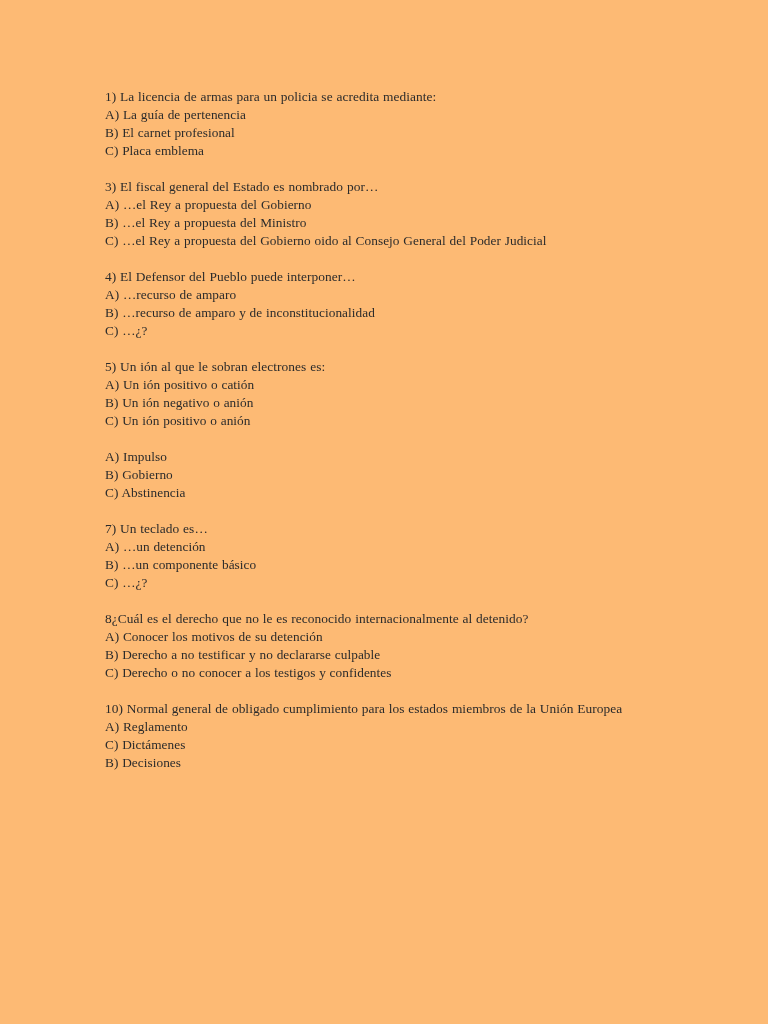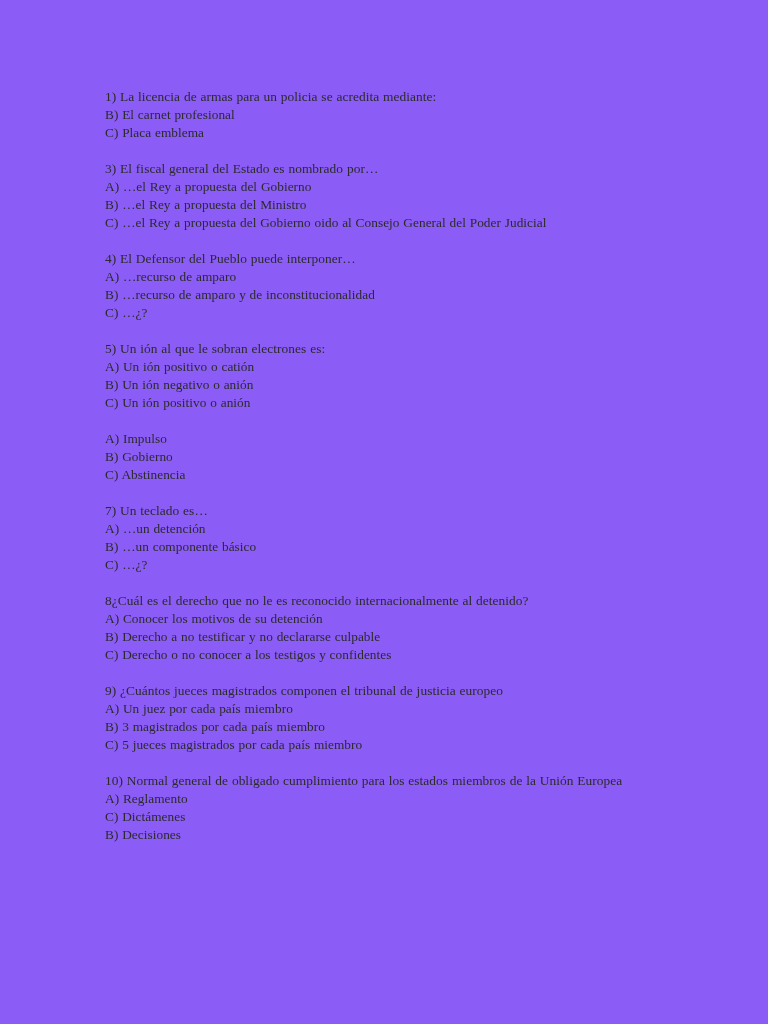--- a/index.html
+++ b/index.html
@@ -13,21 +13,21 @@
     background: #ffffff;
     font-family: "Liberation Serif", "DejaVu Serif", serif;
     color: #2b2b2b;
     overflow: hidden;
   }
 
   .page {
     position: relative;
     width: 768px;
     height: 1024px;
-    background: #8b5cf6;
+    background: #fdba74;
     box-sizing: border-box;
     padding: 88px 105px 0 105px;
   }
 
   .quiz {
     width: 545px;
   }
 
   .question-block {
     margin: 0 0 18px 0;
@@ -53,20 +53,21 @@
   }
 </style>
 </head>
 <body>
 
 <div class="page">
   <div class="quiz">
 
     <div class="question-block">
       <p class="q-text">1) La licencia de armas para un policia se acredita mediante:</p>
+      <p class="opt-text">A) La guía de pertenencia</p>
       <p class="opt-text">B) El carnet profesional</p>
       <p class="opt-text">C) Placa emblema</p>
     </div>
 
 
     <div class="question-block">
       <p class="q-text">3) El fiscal general del Estado es nombrado por…</p>
       <p class="opt-text">A) …el Rey a propuesta del Gobierno</p>
       <p class="opt-text">B) …el Rey a propuesta del Ministro</p>
       <p class="opt-text">C) …el Rey a propuesta del Gobierno oido al Consejo General del Poder Judicial</p>
@@ -99,26 +100,20 @@
       <p class="opt-text">C) …¿?</p>
     </div>
 
     <div class="question-block">
       <p class="q-text">8¿Cuál es el derecho que no le es reconocido internacionalmente al detenido?</p>
       <p class="opt-text">A) Conocer los motivos de su detención</p>
       <p class="opt-text">B) Derecho a no testificar y no declararse culpable</p>
       <p class="opt-text">C) Derecho o no conocer a los testigos y confidentes</p>
     </div>
 
-    <div class="question-block">
-      <p class="q-text">9) ¿Cuántos jueces magistrados componen el tribunal de justicia europeo</p>
-      <p class="opt-text">A) Un juez por cada país miembro</p>
-      <p class="opt-text">B) 3 magistrados por cada país miembro</p>
-      <p class="opt-text">C) 5 jueces magistrados por cada país miembro</p>
-    </div>
 
     <div class="question-block">
       <p class="q-text">10) Normal general de obligado cumplimiento para los estados miembros de la Unión Europea</p>
       <p class="opt-text">A) Reglamento</p>
       <p class="opt-text">C) Dictámenes</p>
       <p class="opt-text">B) Decisiones</p>
     </div>
 
   </div>
 </div>

